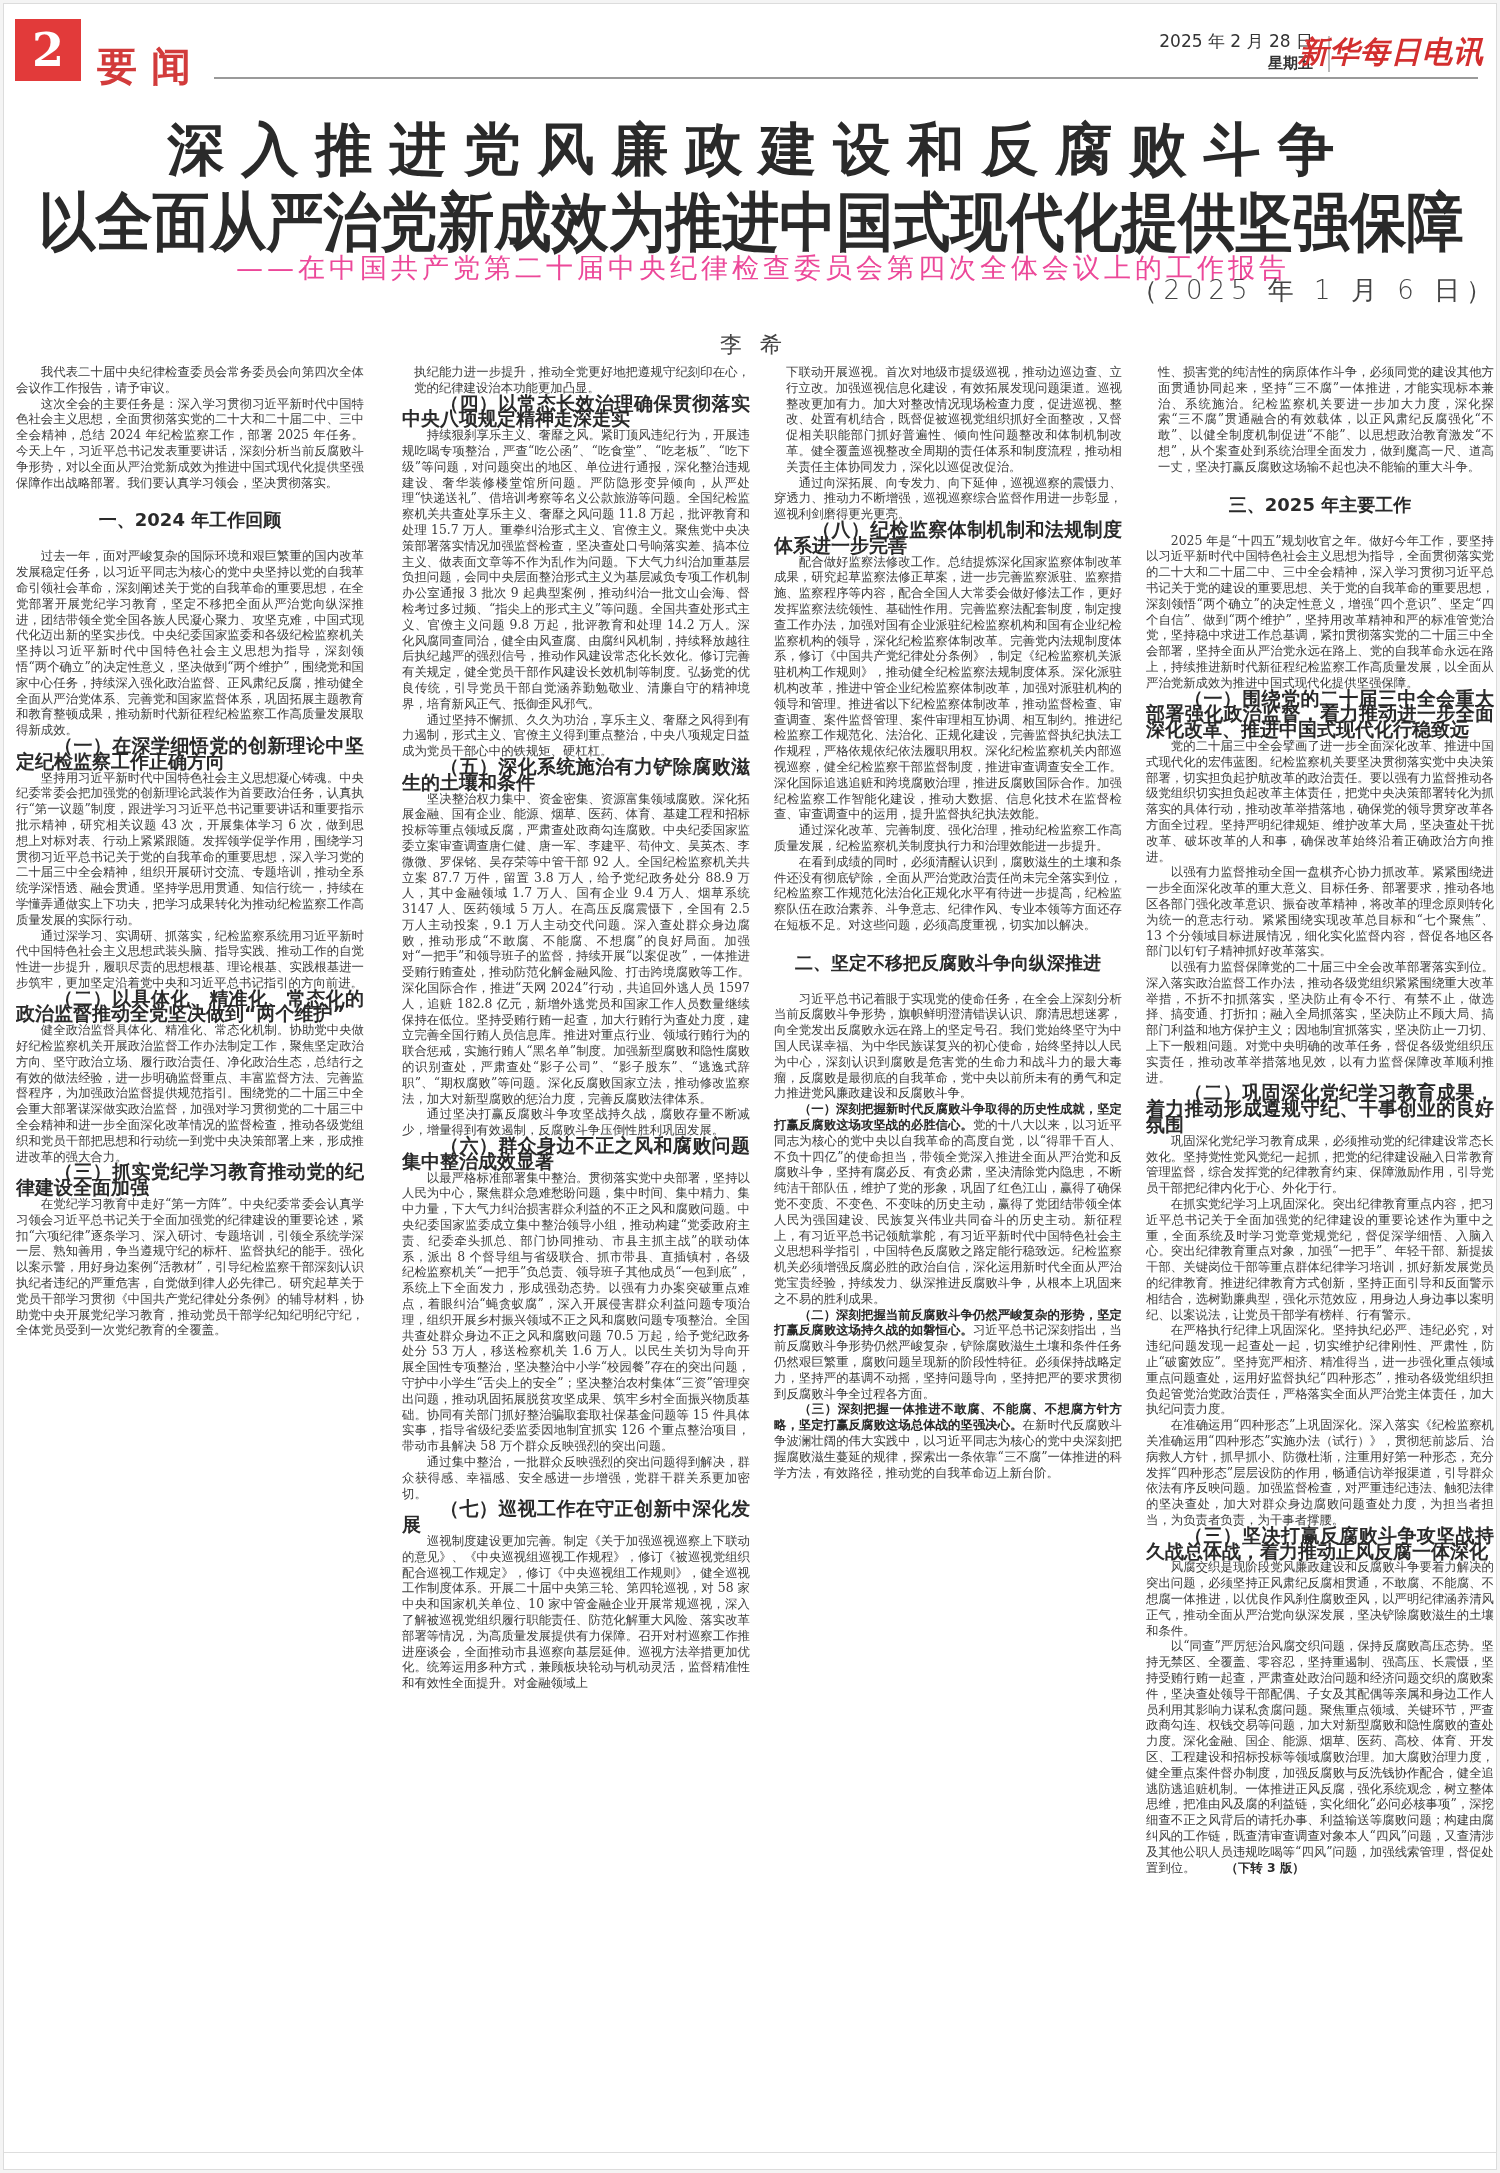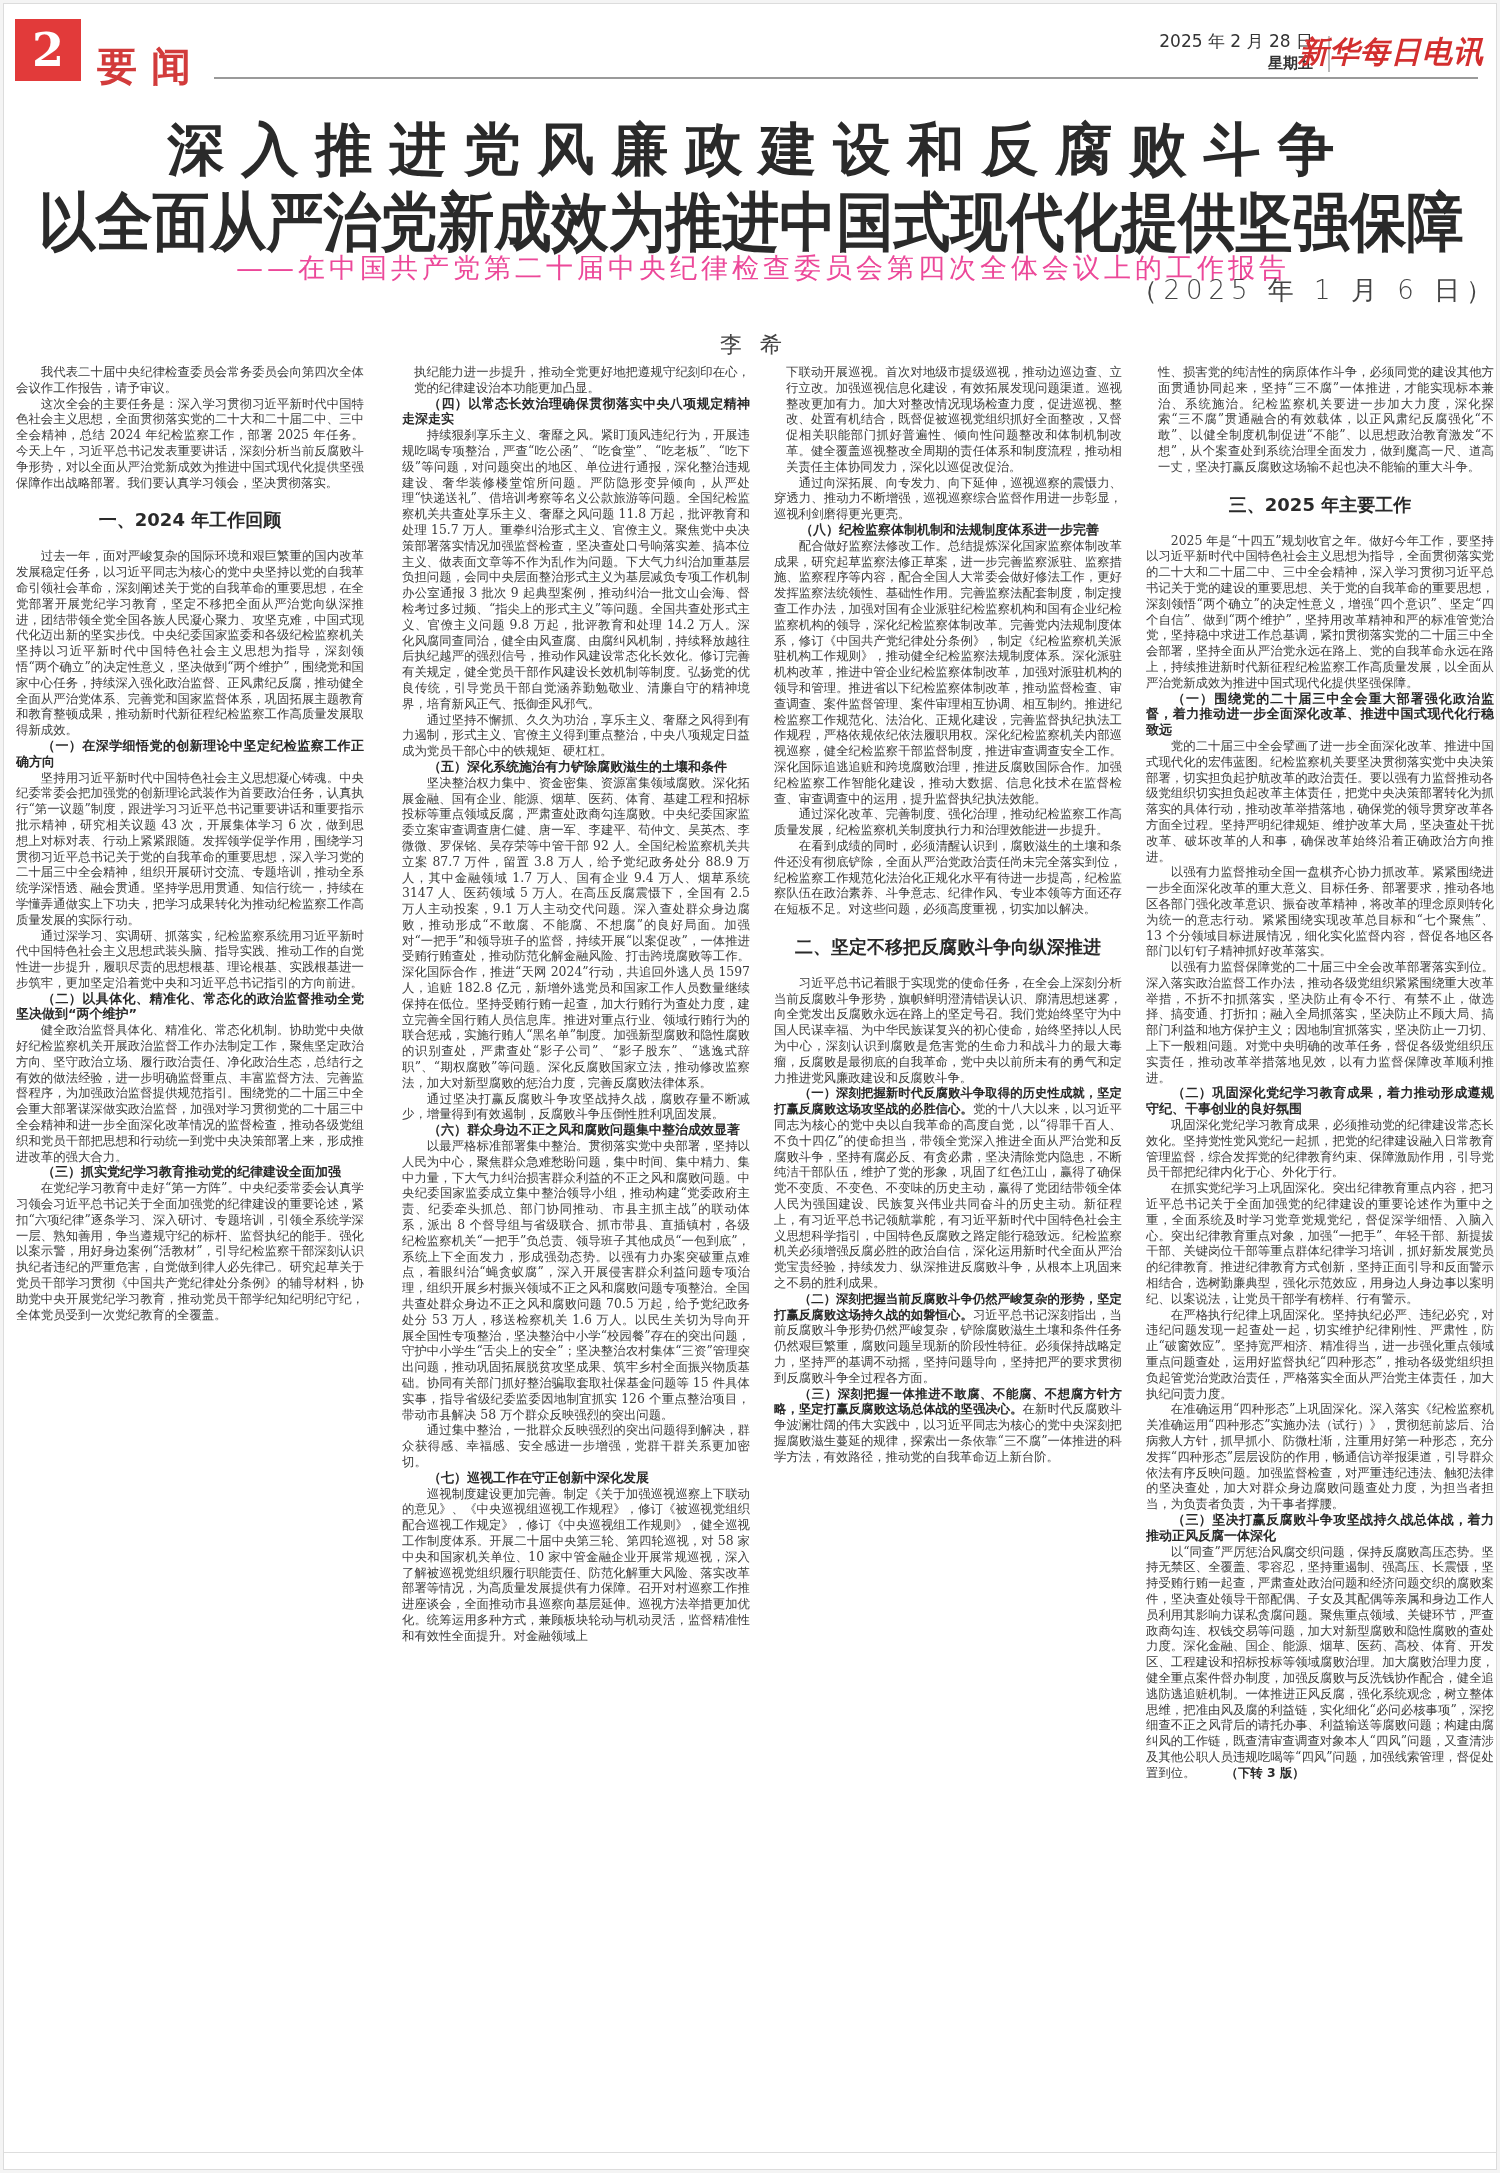--- a/index.html
+++ b/index.html
@@ -27,21 +27,21 @@
   .author { position: absolute; top: 326px; left: 0; width: 1494px; text-align: center; font-family: "DejaVu Serif", serif; font-size: 22px; letter-spacing: 18px; color: #444; text-indent: 18px; }
 
   
   .col { position: absolute; top: 360px; width: 348px; font-size: 12.4px; line-height: 15.8px; text-align: justify; color: #3c3c3c; overflow: hidden; }
   .col-1 { left: 12px; height: 1780px; }
   .col-2 { left: 398px; height: 1770px; }
   .col-3 { left: 770px; height: 1770px; }
   .col-4 { left: 1142px; height: 1780px; }
   .col p { text-indent: 2em; }
   .col p.cont { text-indent: 0; margin-left: 12px; }
-  .col h3 { font-family: "DejaVu Sans", sans-serif; font-size: 13px; font-weight: bold; color: #2a2a2a; text-indent: 2em; line-height: 15.8px; text-align: justify; }
+  .col h3 { font-family: "DejaVu Sans", sans-serif; font-size: 19px; font-weight: bold; color: #2a2a2a; text-indent: 2em; line-height: 15.8px; text-align: justify; }
   .col .lead { font-family: "DejaVu Sans", sans-serif; font-weight: bold; color: #2a2a2a; }
   .col h2 { font-family: "DejaVu Sans", sans-serif; font-size: 18px; font-weight: bold; color: #2a2a2a; text-align: center; text-indent: 0; margin: 18px 0 16px; line-height: 24px; }
   .col .turn { font-family: "DejaVu Sans", sans-serif; font-weight: bold; color: #2a2a2a; margin-left: 30px; }
   .bottom-rule { position: absolute; left: 0; right: 0; top: 2148px; height: 1px; background: #ddd; }
 </style>
 </head>
 <body>
 
 <div class="page">
 
@@ -113,17 +113,18 @@
     <h3>（一）围绕党的二十届三中全会重大部署强化政治监督，着力推动进一步全面深化改革、推进中国式现代化行稳致远</h3>
     <p>党的二十届三中全会擘画了进一步全面深化改革、推进中国式现代化的宏伟蓝图。纪检监察机关要坚决贯彻落实党中央决策部署，切实担负起护航改革的政治责任。要以强有力监督推动各级党组织切实担负起改革主体责任，把党中央决策部署转化为抓落实的具体行动，推动改革举措落地，确保党的领导贯穿改革各方面全过程。坚持严明纪律规矩、维护改革大局，坚决查处干扰改革、破坏改革的人和事，确保改革始终沿着正确政治方向推进。</p>
     <p>以强有力监督推动全国一盘棋齐心协力抓改革。紧紧围绕进一步全面深化改革的重大意义、目标任务、部署要求，推动各地区各部门强化改革意识、振奋改革精神，将改革的理念原则转化为统一的意志行动。紧紧围绕实现改革总目标和“七个聚焦”、13 个分领域目标进展情况，细化实化监督内容，督促各地区各部门以钉钉子精神抓好改革落实。</p>
     <p>以强有力监督保障党的二十届三中全会改革部署落实到位。深入落实政治监督工作办法，推动各级党组织紧紧围绕重大改革举措，不折不扣抓落实，坚决防止有令不行、有禁不止，做选择、搞变通、打折扣；融入全局抓落实，坚决防止不顾大局、搞部门利益和地方保护主义；因地制宜抓落实，坚决防止一刀切、上下一般粗问题。对党中央明确的改革任务，督促各级党组织压实责任，推动改革举措落地见效，以有力监督保障改革顺利推进。</p>
     <h3>（二）巩固深化党纪学习教育成果，着力推动形成遵规守纪、干事创业的良好氛围</h3>
     <p>巩固深化党纪学习教育成果，必须推动党的纪律建设常态长效化。坚持党性党风党纪一起抓，把党的纪律建设融入日常教育管理监督，综合发挥党的纪律教育约束、保障激励作用，引导党员干部把纪律内化于心、外化于行。</p>
     <p>在抓实党纪学习上巩固深化。突出纪律教育重点内容，把习近平总书记关于全面加强党的纪律建设的重要论述作为重中之重，全面系统及时学习党章党规党纪，督促深学细悟、入脑入心。突出纪律教育重点对象，加强“一把手”、年轻干部、新提拔干部、关键岗位干部等重点群体纪律学习培训，抓好新发展党员的纪律教育。推进纪律教育方式创新，坚持正面引导和反面警示相结合，选树勤廉典型，强化示范效应，用身边人身边事以案明纪、以案说法，让党员干部学有榜样、行有警示。</p>
     <p>在严格执行纪律上巩固深化。坚持执纪必严、违纪必究，对违纪问题发现一起查处一起，切实维护纪律刚性、严肃性，防止“破窗效应”。坚持宽严相济、精准得当，进一步强化重点领域重点问题查处，运用好监督执纪“四种形态”，推动各级党组织担负起管党治党政治责任，严格落实全面从严治党主体责任，加大执纪问责力度。</p>
     <p>在准确运用“四种形态”上巩固深化。深入落实《纪检监察机关准确运用“四种形态”实施办法（试行）》，贯彻惩前毖后、治病救人方针，抓早抓小、防微杜渐，注重用好第一种形态，充分发挥“四种形态”层层设防的作用，畅通信访举报渠道，引导群众依法有序反映问题。加强监督检查，对严重违纪违法、触犯法律的坚决查处，加大对群众身边腐败问题查处力度，为担当者担当，为负责者负责，为干事者撑腰。</p>
     <h3>（三）坚决打赢反腐败斗争攻坚战持久战总体战，着力推动正风反腐一体深化</h3>
+    <p>风腐交织是现阶段党风廉政建设和反腐败斗争要着力解决的突出问题，必须坚持正风肃纪反腐相贯通，不敢腐、不能腐、不想腐一体推进，以优良作风刹住腐败歪风，以严明纪律涵养清风正气，推动全面从严治党向纵深发展，坚决铲除腐败滋生的土壤和条件。</p>
     <p><span>以“同查”严厉惩治风腐交织问题，保持反腐败高压态势。坚持无禁区、全覆盖、零容忍，坚持重遏制、强高压、长震慑，坚持受贿行贿一起查，严肃查处政治问题和经济问题交织的腐败案件，坚决查处领导干部配偶、子女及其配偶等亲属和身边工作人员利用其影响力谋私贪腐问题。聚焦重点领域、关键环节，严查政商勾连、权钱交易等问题，加大对新型腐败和隐性腐败的查处力度。深化金融、国企、能源、烟草、医药、高校、体育、开发区、工程建设和招标投标等领域腐败治理。加大腐败治理力度，健全重点案件督办制度，加强反腐败与反洗钱协作配合，健全追逃防逃追赃机制。一体推进正风反腐，强化系统观念，树立整体思维，把准由风及腐的利益链，实化细化“必问必核事项”，深挖细查不正之风背后的请托办事、利益输送等腐败问题；构建由腐纠风的工作链，既查清审查调查对象本人“四风”问题，又查清涉及其他公职人员违规吃喝等“四风”问题，加强线索管理，督促处置到位。</span><span class="turn">（下转 3 版）</span></p>
   </div>
 
   <div class="bottom-rule"></div>
 </div>
 
 </body></html>

